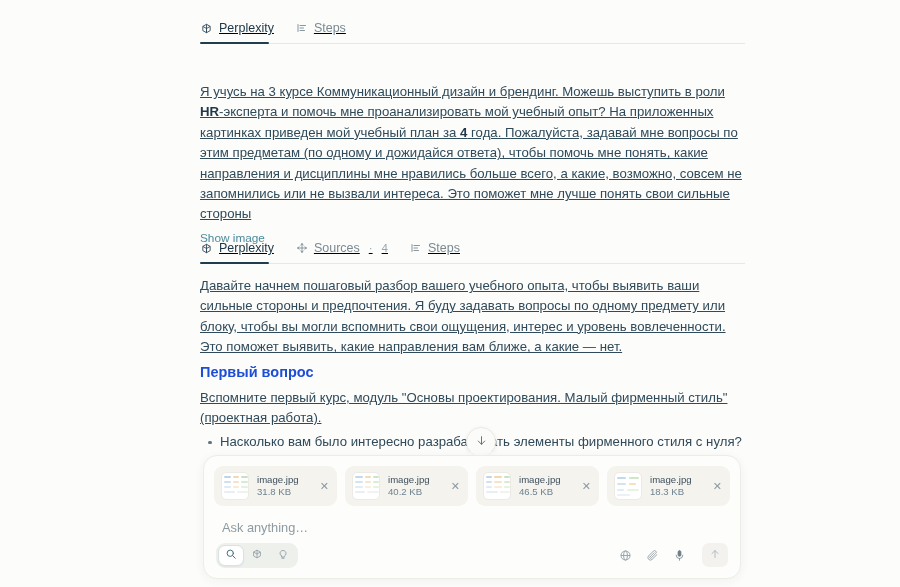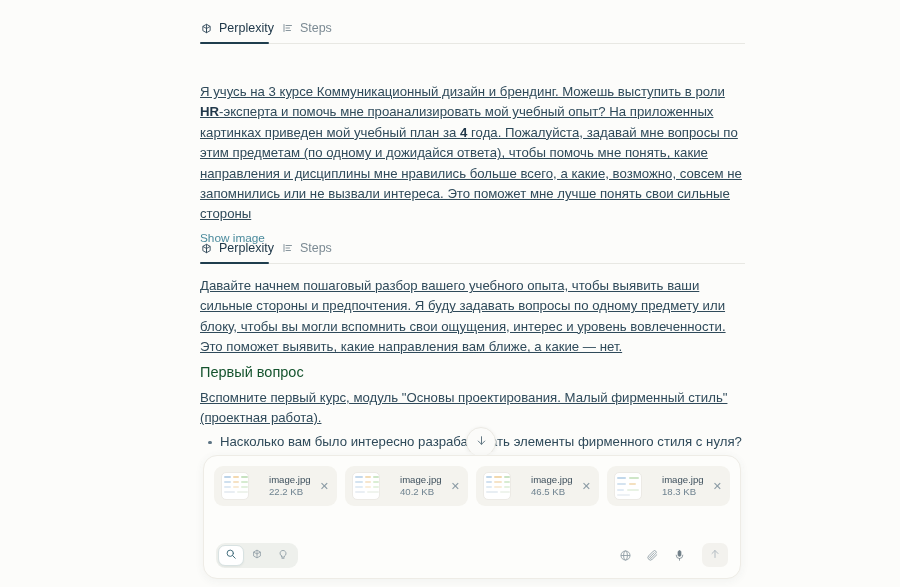--- a/index.html
+++ b/index.html
@@ -18,23 +18,24 @@
   .col {
     position: absolute;
     left: 200px;
     top: 0;
     width: 545px;
   }
 
   
   .tabbar {
     display: flex;
-    gap: 8px;
+    gap: 22px;
     height: 32px;
     position: relative;
+    text-decoration: underline;
   }
   .tabbar.top { margin-top: 6px; }
   .tab {
     display: flex;
     align-items: center;
     gap: 6px;
     font-size: 12.5px;
     color: #20394a;
     height: 32px;
     cursor: pointer;
@@ -68,22 +69,22 @@
   .prose b { font-weight: 700; color: #21384a; }
   .showless {
     font-size: 11.8px;
     color: #4a8a9c;
     margin-top: 3px;
     cursor: pointer;
     display: inline-block;
   }
   h3.qhead {
     font-size: 14.5px;
-    font-weight: 400;
-    color: #14532d;
+    font-weight: 700;
+    color: #1d4ed8;
     margin: 0;
   }
   ul.bullets {
     margin: 0;
     padding-left: 20px;
     list-style: none;
   }
   ul.bullets li {
     position: relative;
     font-size: 13.2px;
@@ -149,21 +150,21 @@
     overflow: hidden;
     flex: none;
     position: relative;
   }
   .thumb i {
     position: absolute;
     display: block;
     height: 2.4px;
     border-radius: 1px;
   }
-  .chipmeta { flex: 1; min-width: 0; margin-left: 12px; }
+  .chipmeta { flex: 1; min-width: 0; }
   .chipname {
     font-size: 9.6px;
     color: #3d4f5c;
     line-height: 12px;
     white-space: nowrap;
     overflow: hidden;
     text-overflow: ellipsis;
   }
   .chipsize {
     font-size: 9.6px;
@@ -273,20 +274,32 @@
       <div class="tab">
         <span class="ico">
           <svg width="13" height="13" viewBox="0 0 24 24" fill="none" stroke="#2c4456" stroke-width="1.6">
             <path d="M12 4.2v15.6M12 4.2 5.2 8.1v7.8L12 19.8l6.8-3.9V8.1L12 4.2Z"></path>
             <path d="M5.2 8.1 12 12l6.8-3.9M12 12v7.8"></path>
           </svg>
         </span>
         <span>Perplexity</span>
       </div>
 
+      <div class="tab inactive">
+        <span class="ico">
+          <svg width="12" height="12" viewBox="0 0 24 24" fill="none" stroke="#7b8a93" stroke-width="1.7" stroke-linecap="round">
+            <path d="M12 3.5v17M3.5 12h17"></path>
+            <path d="M12 3.5 9.6 6.2M12 3.5l2.4 2.7M12 20.5l-2.4-2.7M12 20.5l2.4-2.7"></path>
+            <path d="M3.5 12l2.7-2.4M3.5 12l2.7 2.4M20.5 12l-2.7-2.4M20.5 12l-2.7 2.4"></path>
+          </svg>
+        </span>
+        <span>Sources</span>
+        <span class="cnt">·</span>
+        <span class="cnt">4</span>
+      </div>
 
       <div class="tab inactive">
         <span class="ico">
           <svg width="12" height="12" viewBox="0 0 24 24" fill="none" stroke="#7b8a93" stroke-width="1.8" stroke-linecap="round">
             <path d="M4 5v14"></path>
               <path d="M8 7h11"></path>
               <path d="M8 12h7"></path>
               <path d="M8 17h9"></path>
           </svg>
         </span>
@@ -339,21 +352,21 @@
             <i style="left:11px;top:8px;width:6px;background:#f6e2c4"></i>
             <i style="left:19px;top:8px;width:7px;background:#d6ebd0"></i>
           <i style="left:2px;top:13px;width:7px;background:#dfeaf4"></i>
             <i style="left:11px;top:13px;width:6px;background:#f8ebd6"></i>
             <i style="left:19px;top:13px;width:7px;background:#e3f1de"></i>
           <i style="left:2px;top:18px;width:11px;background:#e9eef3"></i>
             <i style="left:15px;top:18px;width:11px;background:#eef3ec"></i>
         </div>
         <div class="chipmeta">
           <div class="chipname">image.jpg</div>
-          <div class="chipsize">22.2 KB</div>
+          <div class="chipsize">31.8 KB</div>
         </div>
         <span class="chipx">✕</span>
       </div>
 
       <div class="chip">
         <div class="thumb">
           <i style="left:2px;top:3px;width:8px;background:#c4d9ec"></i>
             <i style="left:12px;top:3px;width:6px;background:#f2dcb6"></i>
             <i style="left:20px;top:3px;width:6px;background:#cde6c6"></i>
           <i style="left:2px;top:8px;width:8px;background:#d5e4f1"></i>
@@ -405,20 +418,23 @@
         </div>
         <div class="chipmeta">
           <div class="chipname">image.jpg</div>
           <div class="chipsize">18.3 KB</div>
         </div>
         <span class="chipx">✕</span>
       </div>
 
     </div>
 
+    <div class="askrow">
+      <input class="askinput" type="text" placeholder="Ask anything…" value="" style="">
+    </div>
 
     <div class="toolrow">
 
       <div class="modes">
         <div class="mode sel">
           <span>
             <svg width="12" height="12" viewBox="0 0 24 24" fill="none" stroke="#45707f" stroke-width="2" stroke-linecap="round">
               <circle cx="10.5" cy="10.5" r="6.3"></circle>
                 <path d="M15.3 15.3 20.5 20.5"></path>
             </svg>

